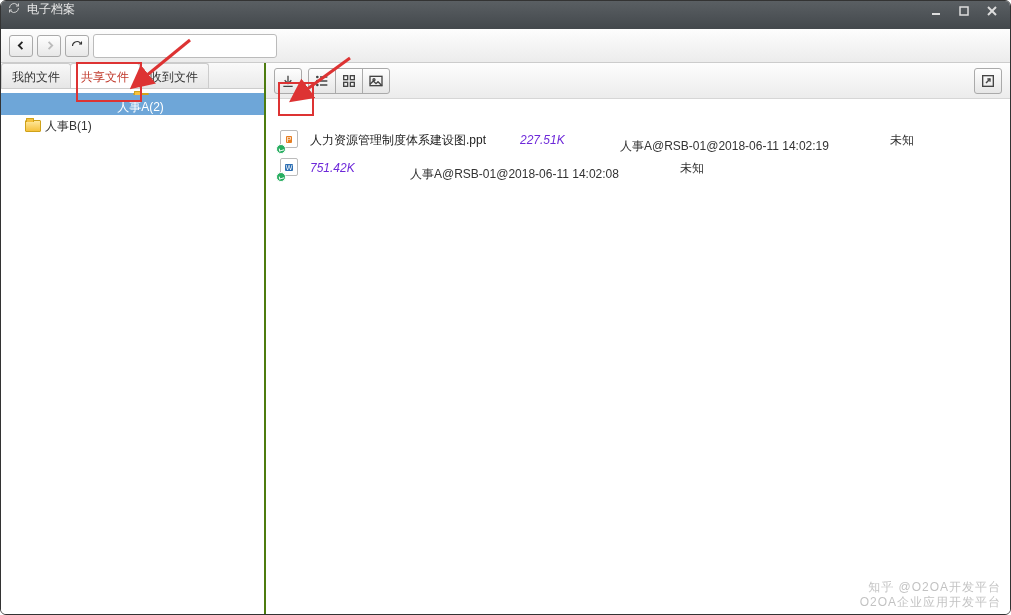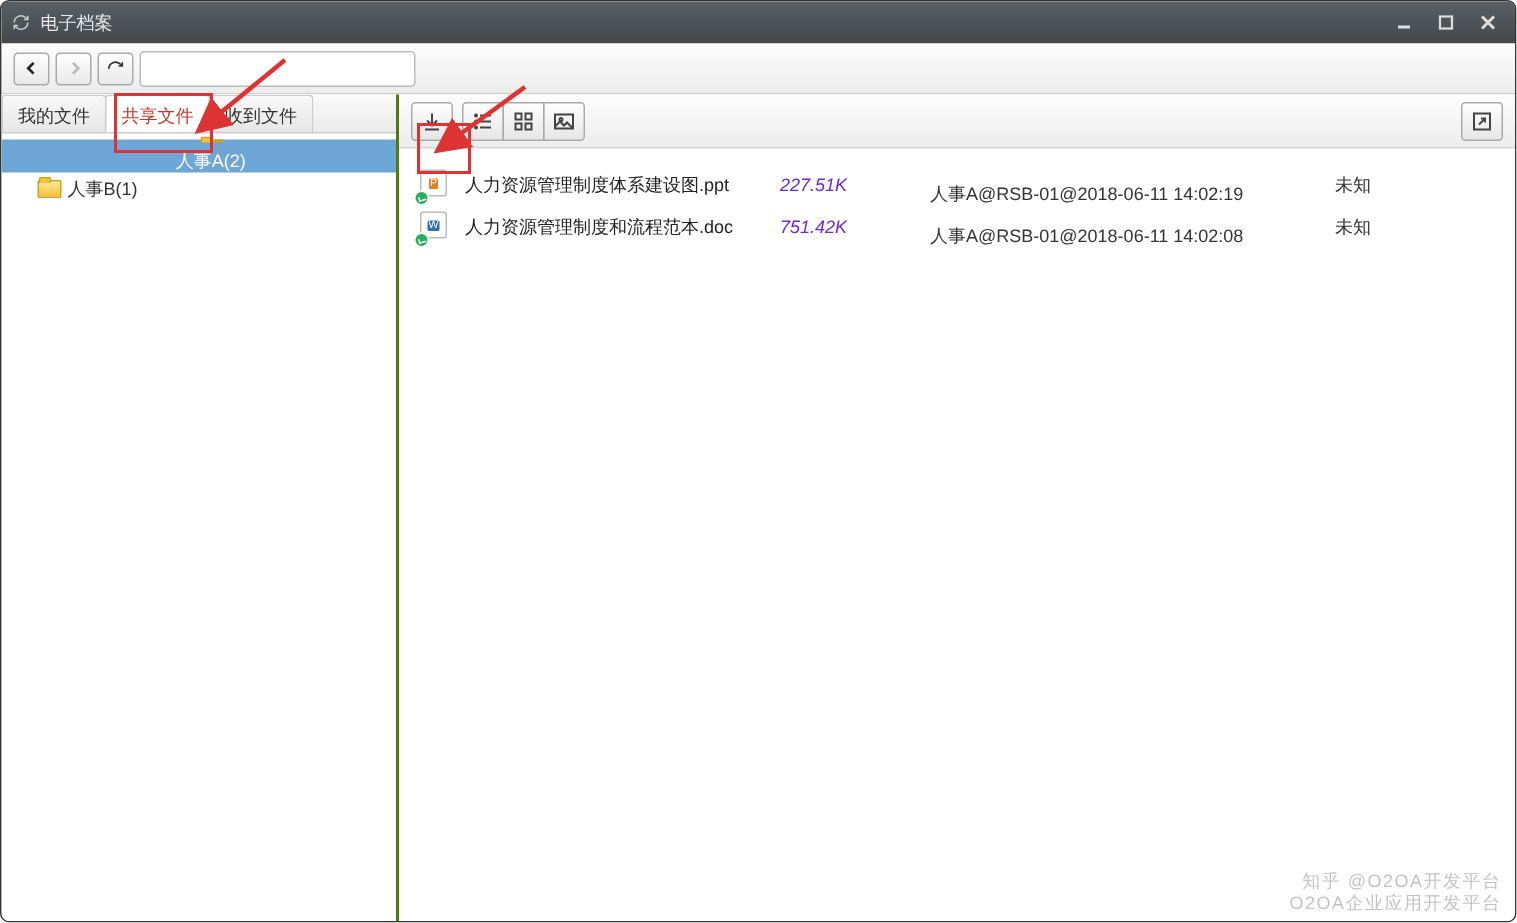--- a/index.html
+++ b/index.html
@@ -1,38 +1,38 @@
 <!DOCTYPE html>
 <html><head>
 <meta charset="utf-8">
 <style>
 * { margin:0; padding:0; box-sizing:border-box; font-family:"Microsoft YaHei",Arial,sans-serif; font-size:12px; }
 body { background:#fff; width:1011px; height:615px; position:relative; overflow:hidden; }
 .window { width:1011px; height:615px; border:1px solid #333; background:#fff; border-radius:6px; overflow:hidden; display:flex; flex-direction:column; }
-.titlebar { height:28px; background:linear-gradient(#5a5f63,#43484c); display:flex; align-items:center; padding:0 6px; color:#e8e8e8; }
+.titlebar { height:28px; background:linear-gradient(#5a5f63,#43484c); display:flex; align-items:flex-start; padding:0 6px; color:#e8e8e8; }
 .titlebar .ticon { width:14px; height:14px; margin-right:6px; display:inline-flex; align-items:center; justify-content:center; }
 .titlebar .ttext { flex:1; font-size:12px; }
 .winbtns { display:flex; gap:4px; }
 .winbtn { width:24px; height:20px; display:flex; align-items:center; justify-content:center; color:#ddd; cursor:pointer; }
 .toolbar1 { height:34px; background:linear-gradient(#fdfdfd,#ececec); border-bottom:1px solid #ccc; display:flex; align-items:center; padding:4px 8px; gap:4px; }
 .navbtn { width:24px; height:22px; border:1px solid #aaa; border-radius:3px; background:linear-gradient(#fefefe,#e8e8e8); display:flex; align-items:center; justify-content:center; cursor:pointer; font-size:10px; color:#222; }
 .navbtn.disabled { color:#aaa; cursor:default; }
 .pathbox { flex:1; height:24px; border:1px solid #bbb; border-radius:3px; background:#fff; padding:2px 6px; display:flex; align-items:center; }
 .searchbox { width:184px; height:24px; border:1px solid #bbb; border-radius:3px; background:#fff; }
 .body { flex:1; display:flex; min-height:0; border-top:0; }
 .sidebar { width:265px; border-right:2px solid #4d7c0f; display:flex; flex-direction:column; background:#fff; }
 .tabs { display:flex; border-bottom:1px solid #ccc; background:linear-gradient(#fafafa,#eaeaea); height:26px; }
 .tab { padding:5px 10px 4px; border:1px solid #ccc; border-bottom:none; background:linear-gradient(#f8f8f8,#e6e6e6); margin-right:-1px; cursor:pointer; color:#333; position:relative; top:0; border-top-left-radius:3px; border-top-right-radius:3px; }
 .tab.active { background:#fff; color:#c0392b; font-weight:400; }
 .tree { padding:4px 0; overflow:auto; flex:1; }
 .tree-item { display:flex; align-items:center; height:22px; padding:0 8px 0 24px; cursor:pointer; gap:4px; color:#333; }
 .tree-item.selected { background:#6ea6d8; color:#fff;flex-direction:column; }
 .fld { width:16px; height:12px; background:linear-gradient(#ffe79b,#f5c13d); border:1px solid #cfa21a; border-radius:1px; position:relative; }
 .fld::before { content:""; position:absolute; top:-3px; left:0; width:6px; height:3px; background:#f5c13d; border:1px solid #cfa21a; border-bottom:none; border-radius:1px 1px 0 0; }
-.main { flex:1; display:flex; flex-direction:column; background:#fff; }
+.main { flex:1; display:flex; flex-direction:column; background:#fff;gap:17px; }
 .toolbar2 { height:36px; border-bottom:1px solid #d6d6d6; background:linear-gradient(#fdfdfd,#ececec); display:flex; align-items:center; padding:4px 8px; gap:6px; }
 .tbtn { width:28px; height:26px; border:1px solid #aaa; border-radius:3px; background:linear-gradient(#fefefe,#e6e6e6); display:flex; align-items:center; justify-content:center; cursor:pointer; }
 .tbtn svg { stroke:#444; }
 .tbtn-group { display:flex; }
 .tbtn-group .tbtn { border-radius:0; margin-left:-1px; }
 .tbtn-group .tbtn:first-child { border-radius:3px 0 0 3px; margin-left:0; }
 .tbtn-group .tbtn:last-child { border-radius:0 3px 3px 0; }
 .spacer { flex:1; }
 .filelist { flex:1; padding:10px 14px; overflow:auto; }
 .row { display:flex; align-items:center; height:28px; gap:10px; cursor:pointer; }
@@ -184,21 +184,20 @@
           <div class="cmeta">人事A@RSB-01@2018-06-11 14:02:19</div>
           <div class="cstat">未知</div>
         </div>
         <div class="row">
           <div class="ico">
             <div class="pfile">
                 <span class="doc-badge">W</span>
               </div>
             <div class="sharebadge"></div>
           </div>
-          <div class="cname">人力资源管理制度和流程范本.doc</div>
           <div class="csize">751.42K</div>
           <div class="cmeta">人事A@RSB-01@2018-06-11 14:02:08</div>
           <div class="cstat">未知</div>
         </div>
       </div>
     </div>
   </div>
 </div>
 
 <div class="hi-tab" style="left:76px; top:62px; width:66px; height:40px;"></div>

